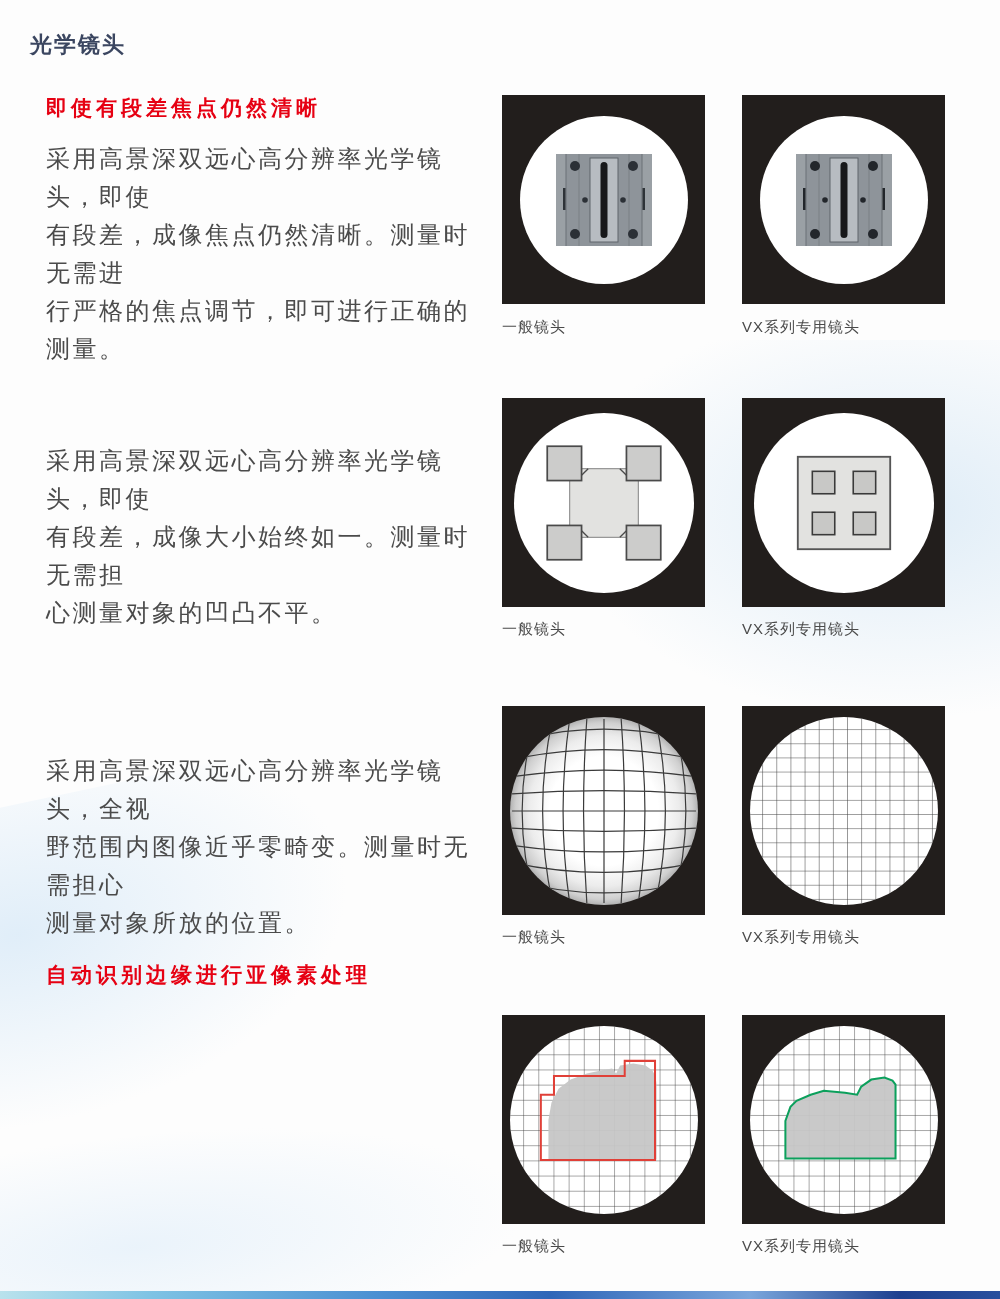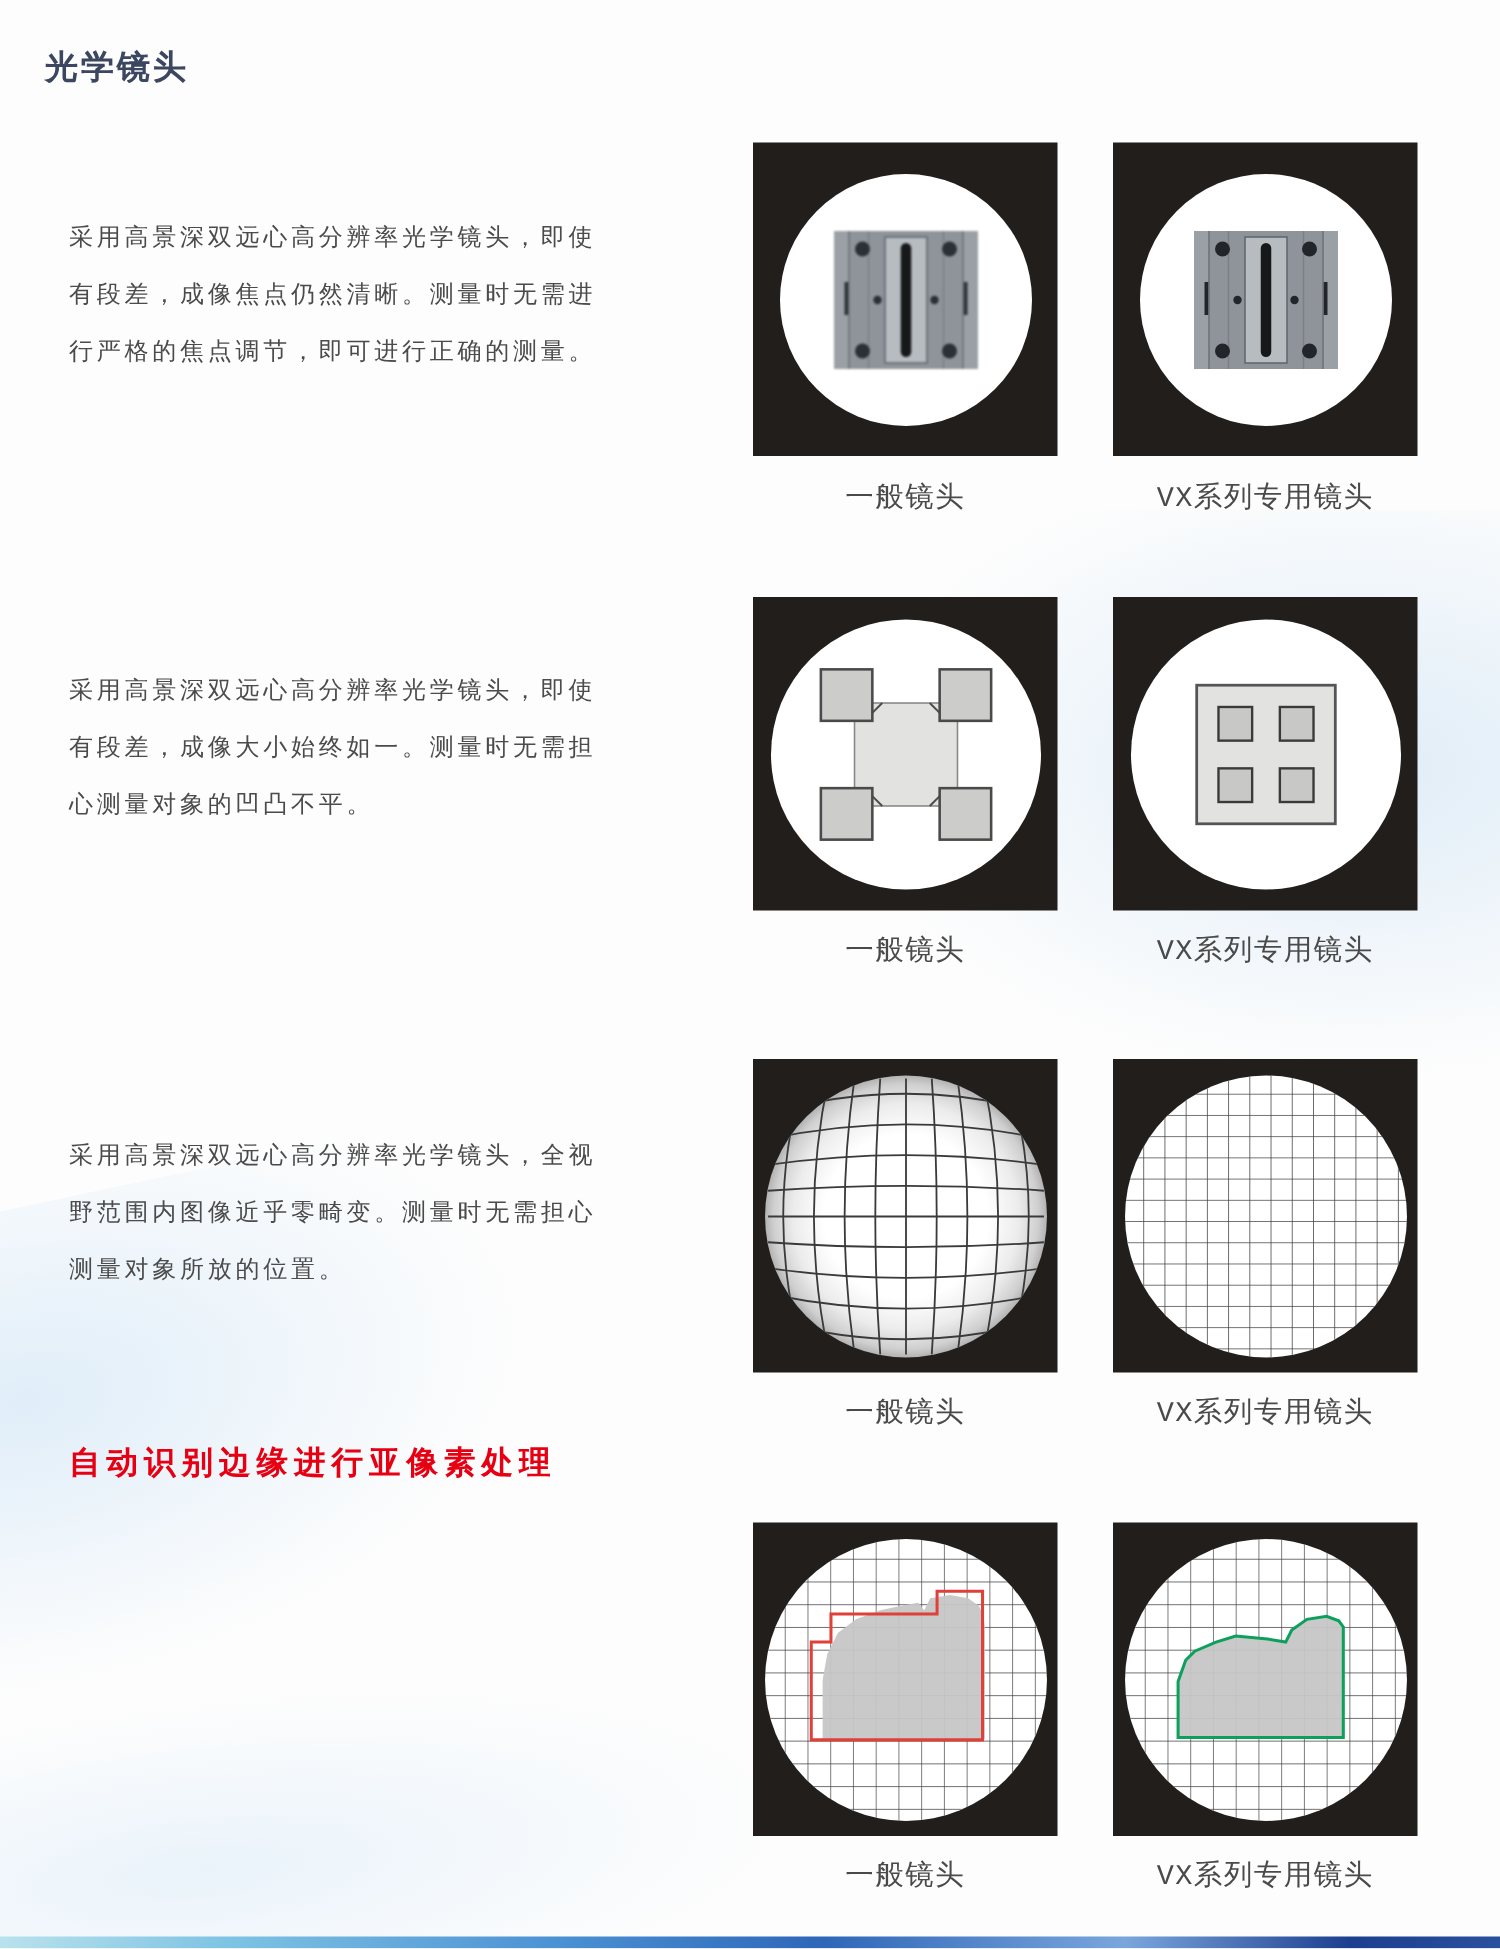--- a/index.html
+++ b/index.html
@@ -10,27 +10,27 @@
   .wave{position:absolute;z-index:0;pointer-events:none;}
   #wave-topright{left:560px;top:340px;width:460px;height:380px;
     background:radial-gradient(ellipse at 75% 45%, rgba(213,231,245,0.75), rgba(213,231,245,0) 70%);}
   #wave-midleft{left:-160px;top:790px;width:520px;height:320px;transform:rotate(-12deg);
     background:radial-gradient(ellipse at 35% 40%, rgba(219,235,248,0.85), rgba(219,235,248,0) 70%);}
   #wave-bottomleft{left:-120px;top:1130px;width:640px;height:220px;transform:rotate(-6deg);
     background:radial-gradient(ellipse at 40% 50%, rgba(226,239,250,0.7), rgba(226,239,250,0) 72%);}
   .z{position:absolute;z-index:1;}
   #page-title{left:30px;top:30px;font-size:22px;font-weight:600;color:#3b4660;letter-spacing:2px;}
   .sec-heading{left:46px;font-size:21px;font-weight:bold;color:#e60012;letter-spacing:4px;}
-  .sec-body{left:46px;width:430px;font-size:16px;color:#4b4b4b;letter-spacing:2.5px;
+  .sec-body{left:46px;width:430px;font-size:24px;color:#4b4b4b;letter-spacing:2.5px;
     line-height:38px;white-space:pre-line;}
   .panel{position:absolute;width:203px;height:209px;background:#221e1c;
     display:flex;align-items:center;justify-content:center;z-index:1;}
   .disc{background:#fff;border-radius:50%;display:flex;align-items:center;justify-content:center;}
-  .fig-label{position:absolute;width:203px;text-align:center;font-size:19px;color:#4a4a4a;
-    letter-spacing:1px;z-index:1;font-family:Liberation Mono, monospace;}
+  .fig-label{position:absolute;width:203px;text-align:left;font-size:15px;color:#4a4a4a;
+    letter-spacing:1px;z-index:1;}
   #bottom-bar{position:absolute;left:0;top:1291px;width:1000px;height:8px;z-index:2;
     background:linear-gradient(90deg,#b9e2ec 0%,#7fc3e4 15%,#4a8fd2 38%,#2f66b8 55%,#7aa6dc 75%,#1d3f8f 90%,#29509e 100%);}
   svg{display:block;}
 </style>
 </head>
 <body>
 
 <div id="page">
 
   <svg width="0" height="0" style="position:absolute" aria-hidden="true">
@@ -53,20 +53,21 @@
         </clipPath>
     </defs>
   </svg>
 
   <div class="wave" id="wave-topright"></div>
   <div class="wave" id="wave-midleft"></div>
   <div class="wave" id="wave-bottomleft"></div>
 
   <div class="z" id="page-title">光学镜头</div>
 
+  <div class="z sec-heading" style="top:94px">即使有段差焦点仍然清晰</div>
   <div class="z sec-body" style="top:140px">采用高景深双远心高分辨率光学镜头，即使
 有段差，成像焦点仍然清晰。测量时无需进
 行严格的焦点调节，即可进行正确的测量。</div>
 
   <div class="panel" style="left:502px;top:95px">
     <div class="disc" style="width:168px;height:168px">
       <svg viewBox="0 0 100 100" width="104" height="100" style="filter:blur(0.55px)">
         <rect x="2" y="4" width="96" height="92" fill="#8e949a"></rect>
         <rect x="2" y="4" width="10" height="92" fill="#9aa0a5"></rect>
         <rect x="88" y="4" width="10" height="92" fill="#9aa0a5"></rect>

